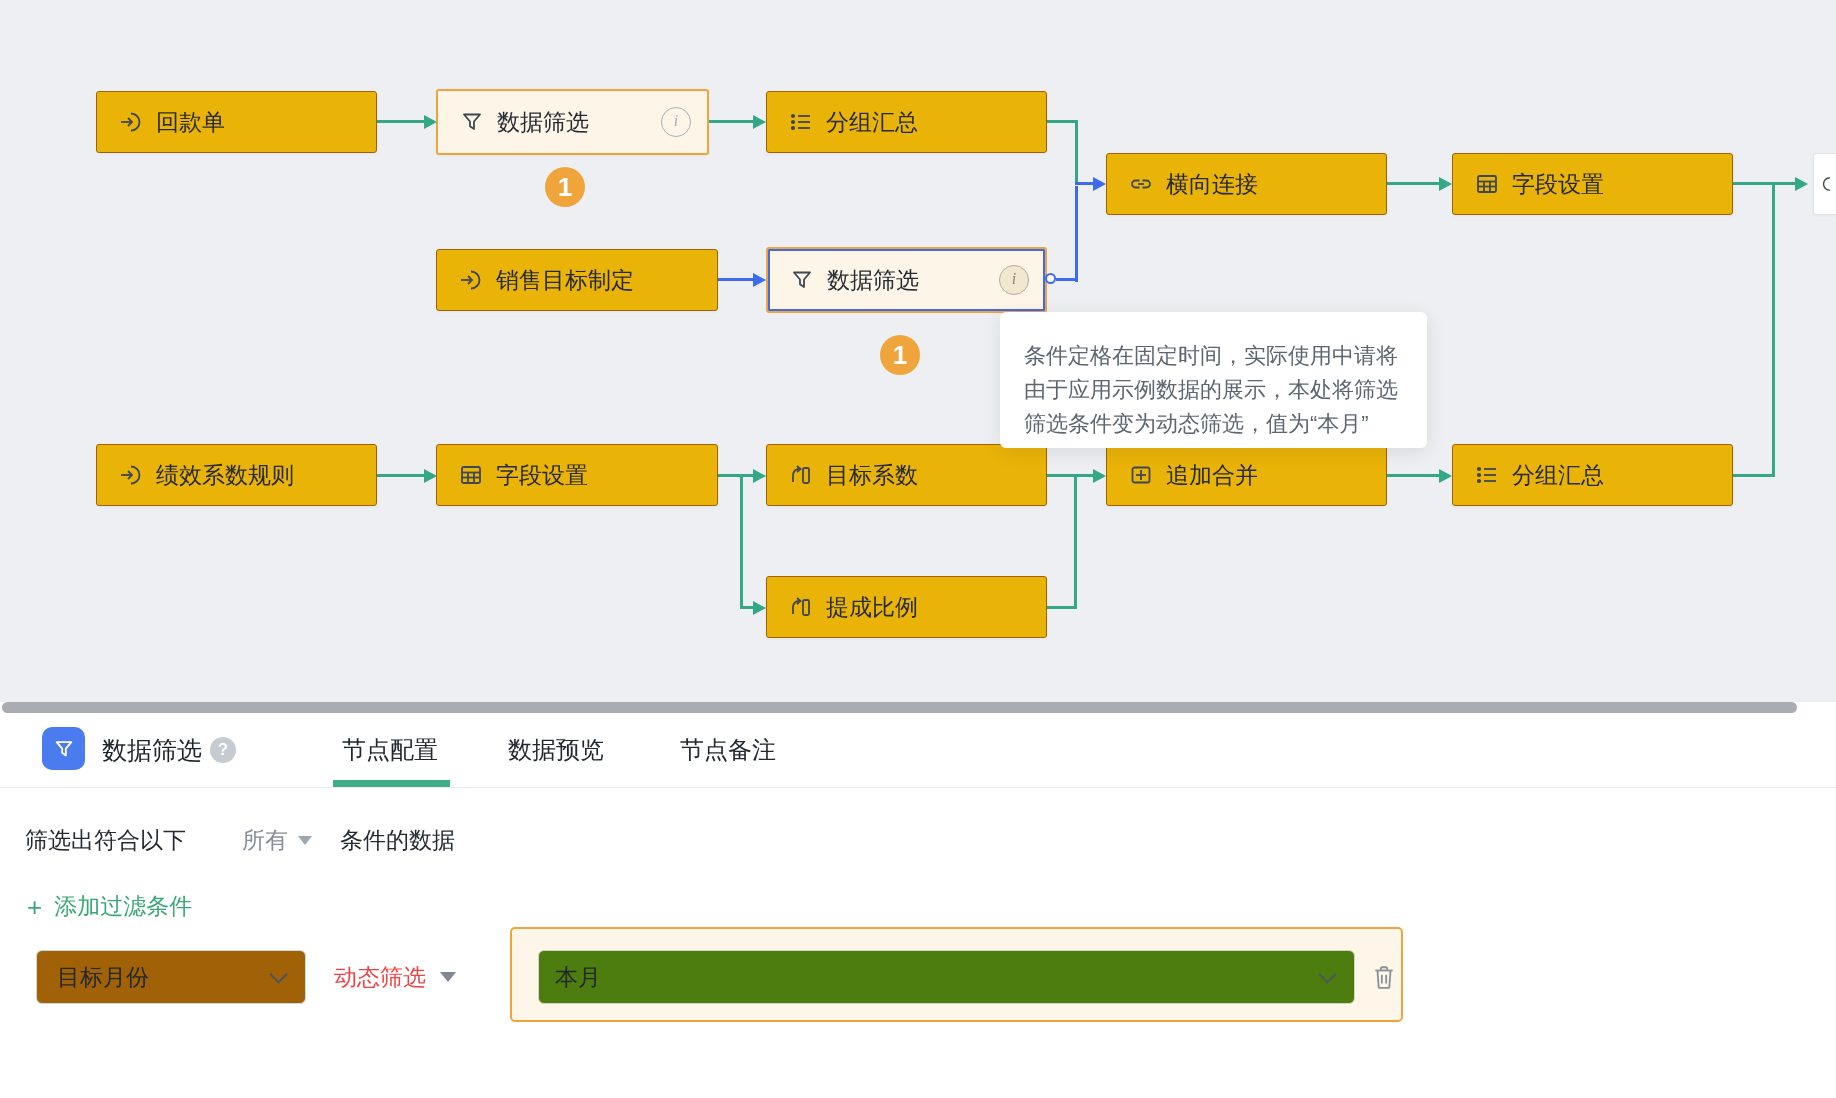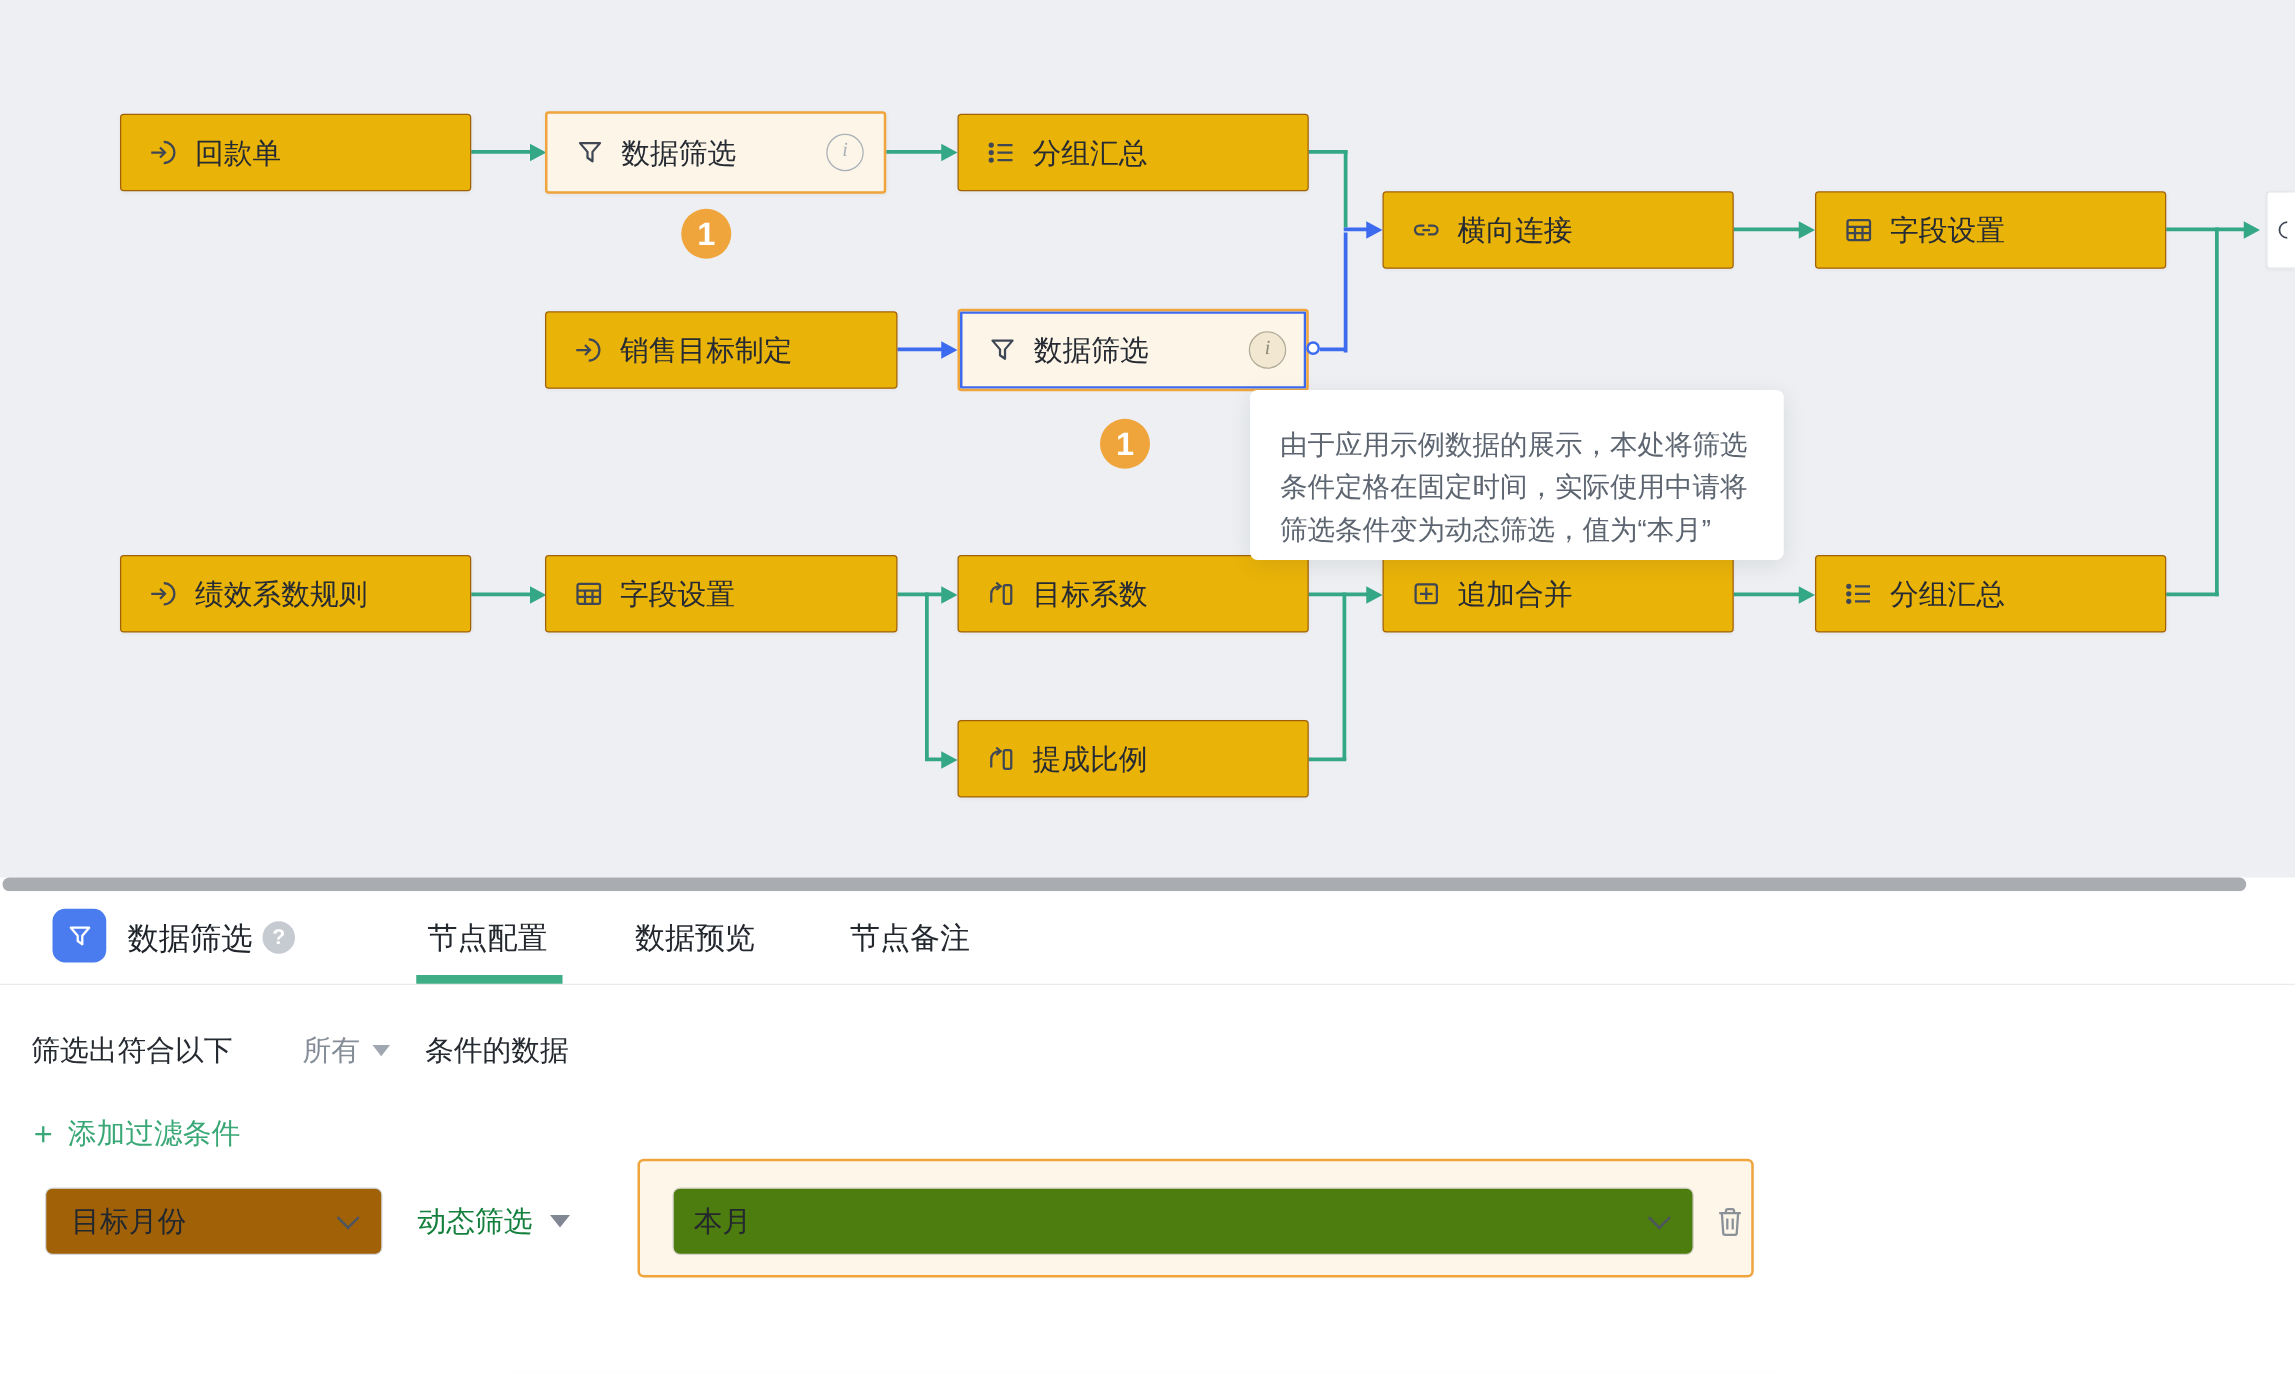--- a/index.html
+++ b/index.html
@@ -70,21 +70,21 @@
   .add-filter{position:absolute;left:27px;top:178px;font-size:23px;color:#3aa876;display:flex;align-items:center;cursor:pointer;}
   .plus{font-size:26px;margin-right:12px;line-height:1;}
 
   .filter-row{position:absolute;left:0;top:207px;width:100%;height:120px;}
   .select{position:absolute;box-sizing:border-box;border:1px solid #d4d8dd;border-radius:6px;background:#a16207;
         display:flex;align-items:center;font-size:23px;color:#23272e;cursor:pointer;}
   .field-select{left:36px;top:30px;width:270px;height:54px;padding-left:20px;}
   .chev{position:absolute;right:20px;top:50%;width:11px;height:11px;border-right:2.5px solid #4d5560;
         border-bottom:2.5px solid #4d5560;transform:translateY(-70%) rotate(45deg);}
   .mode-label{position:absolute;left:334px;top:30px;height:54px;display:flex;align-items:center;
-        font-size:23px;color:#15803d;cursor:pointer;}
+        font-size:23px;color:#ef4444;cursor:pointer;}
   .tri-md{display:inline-block;width:0;height:0;border-left:8px solid transparent;border-right:8px solid transparent;
         border-top:10px solid #818893;margin-left:14px;}
   .orange-wrap{position:absolute;left:510px;top:7px;width:893px;height:95px;box-sizing:border-box;
         border:2px solid #f0a43c;border-radius:5px;background:#fdf6e9;}
   .value-select{left:538px;top:30px;width:817px;height:54px;padding-left:16px;background:#4d7c0f;border-color:#d6d2c8;}
   .trash{position:absolute;left:1371px;top:44px;width:26px;height:26px;cursor:pointer;}
 
   svg{display:block;}
 </style>
 </head>
@@ -284,22 +284,22 @@
             <polyline points="8,3 11.5,6 8,9"></polyline>
         </svg>
         </span>
       <span>提成比例</span>
     </div>
 
     <div class="badge" style="left:545px;top:167px">1</div>
     <div class="badge" style="left:880px;top:335px">1</div>
 
     <div class="tooltip">
+      <div>条件定格在固定时间，实际使用中请将</div>
       <div>由于应用示例数据的展示，本处将筛选</div>
-      <div>条件定格在固定时间，实际使用中请将</div>
       <div>筛选条件变为动态筛选，值为“本月”</div>
     </div>
   </div>
 
   <div class="scroll-thumb"></div>
 
   <div class="panel">
     <div class="panel-header">
       <div class="fico">
         <svg width="22" height="22" viewBox="0 0 24 24" fill="none" stroke="#ffffff" stroke-width="2" stroke-linejoin="round">

